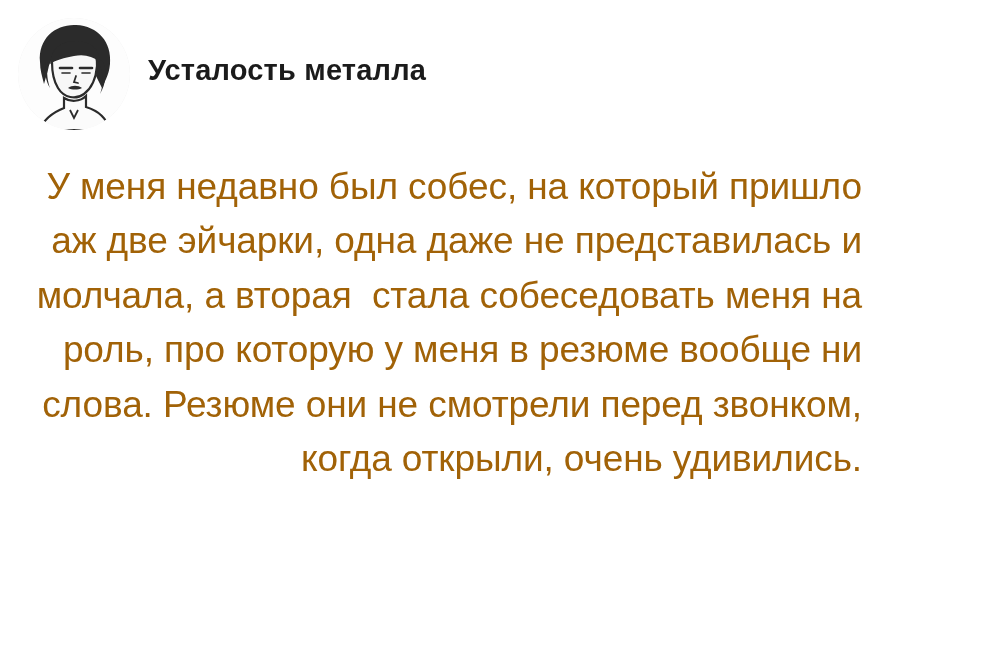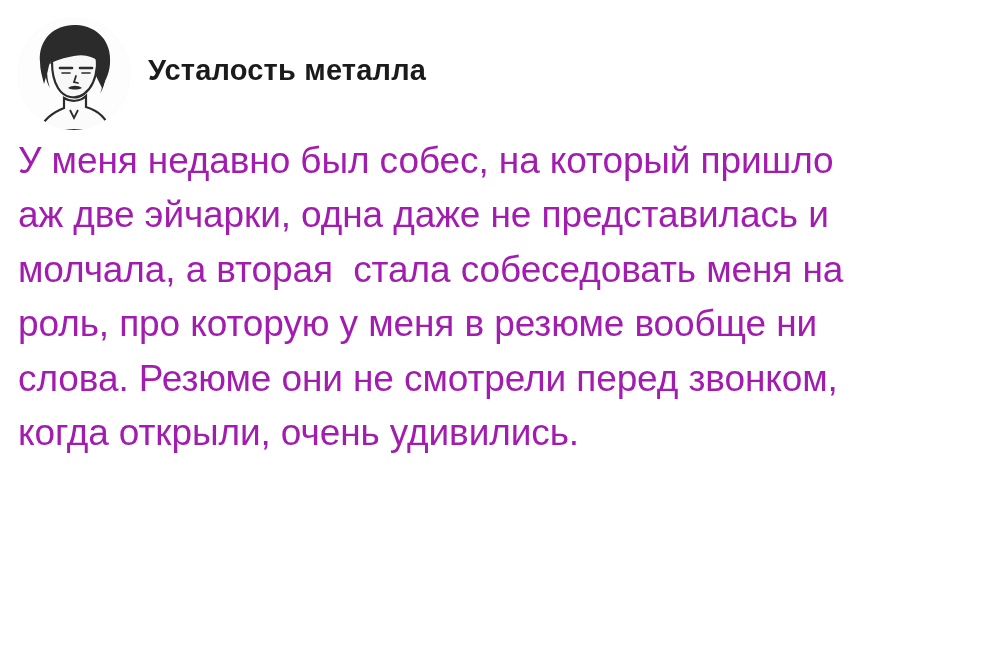--- a/index.html
+++ b/index.html
@@ -13,20 +13,21 @@
     font-family: "Liberation Sans", sans-serif;
     color: #1a1a1a;
     overflow: hidden;
   }
   .post {
     width: 888px;
     height: 658px;
     box-sizing: border-box;
     padding: 14px 26px 0 18px;
     background: #ffffff;
+    text-align: right;
   }
   .post-header {
     display: flex;
     align-items: center;
     gap: 18px;
     height: 120px;
   }
   .avatar {
     width: 112px;
     height: 112px;
@@ -43,23 +44,24 @@
   }
   .author-name {
     font-size: 29px;
     font-weight: bold;
     letter-spacing: 0.2px;
     color: #1b1b1b;
     line-height: 1.1;
     padding-bottom: 6px;
   }
   .post-body {
+    margin-top: 26px;
     font-size: 37px;
     line-height: 1.47;
-    color: #a21caf;
+    color: #a16207;
     font-weight: 400;
     letter-spacing: -0.1px;
     white-space: pre-wrap;
     word-break: normal;
   }
 </style>
 </head>
 <body>
 
 <div class="post">

